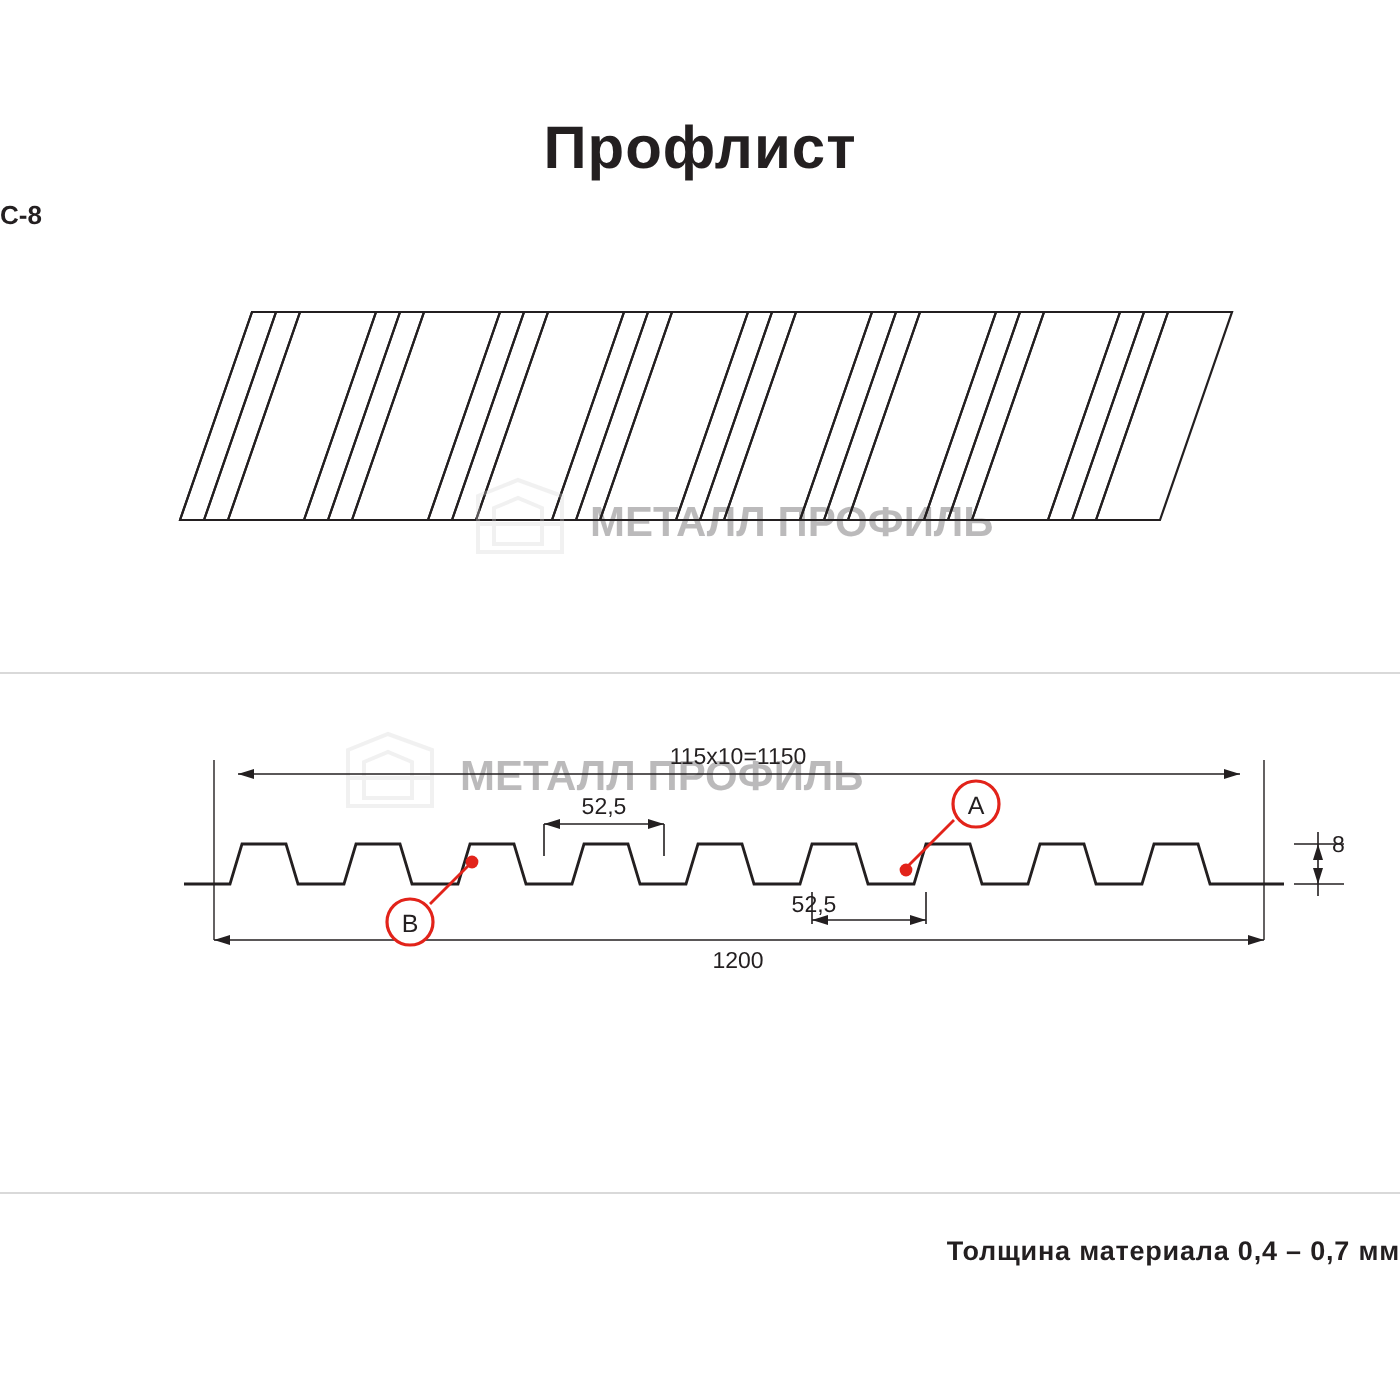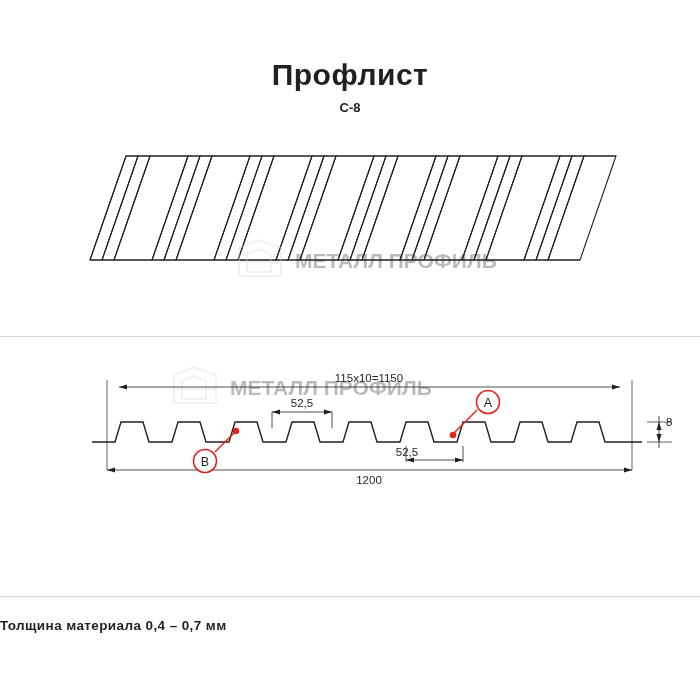--- a/index.html
+++ b/index.html
@@ -31,31 +31,30 @@
     font-size: 30px;
     font-weight: bold;
     letter-spacing: 0.5px;
     color: #231f20;
   }
   .subtitle {
     position: absolute;
     left: 0;
     top: 100px;
     width: 700px;
-    text-align: center;
     font-size: 13px;
     font-weight: bold;
     color: #231f20;
   }
   .footer-note {
     position: absolute;
     left: 0;
     top: 618px;
     width: 700px;
-    text-align: left;
+    text-align: right;
     font-size: 13.5px;
     font-weight: bold;
     letter-spacing: 0.4px;
     color: #231f20;
   }
   .perspective-wrap {
     position: absolute;
     left: 60px;
     top: 130px;
     width: 590px;

